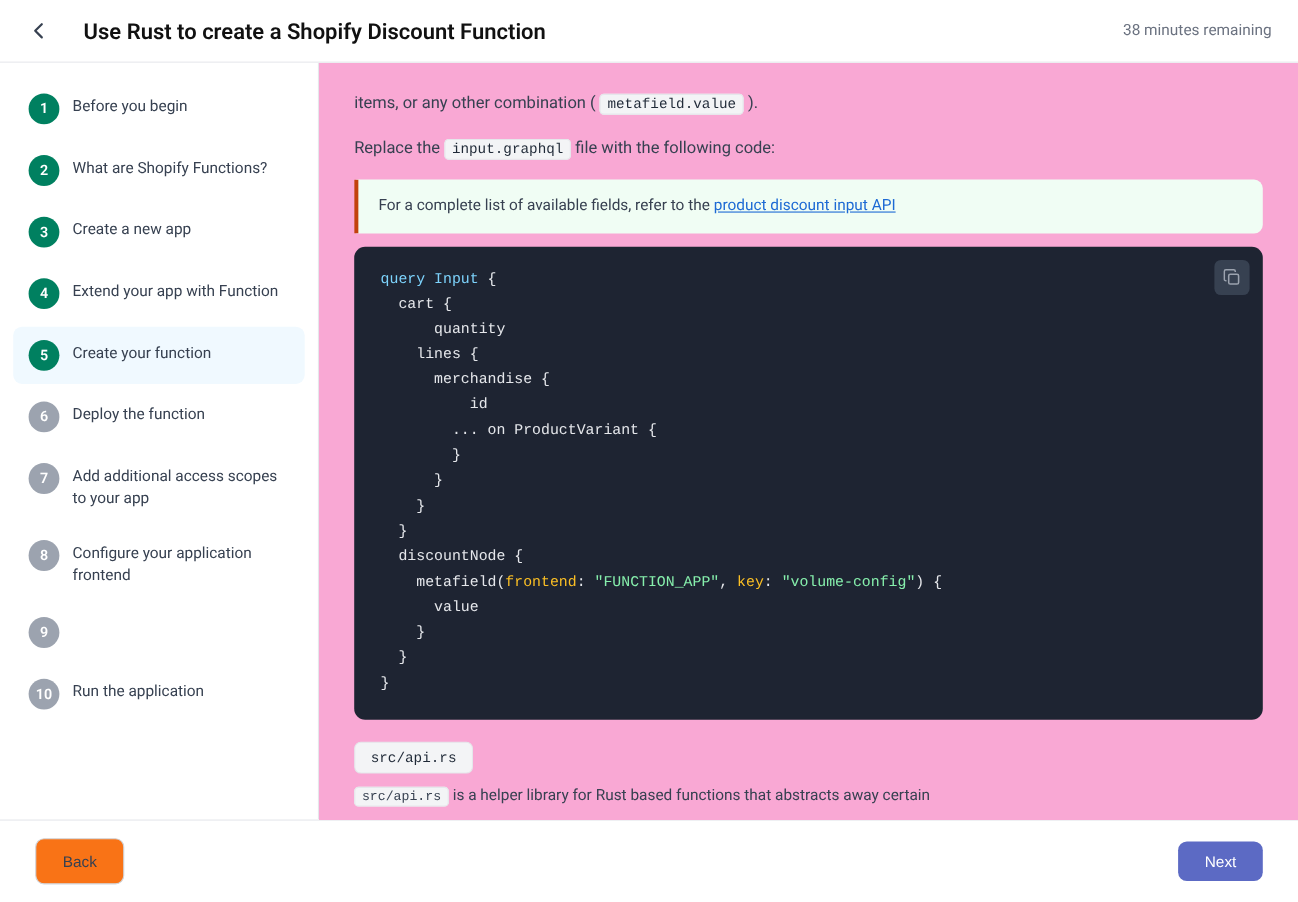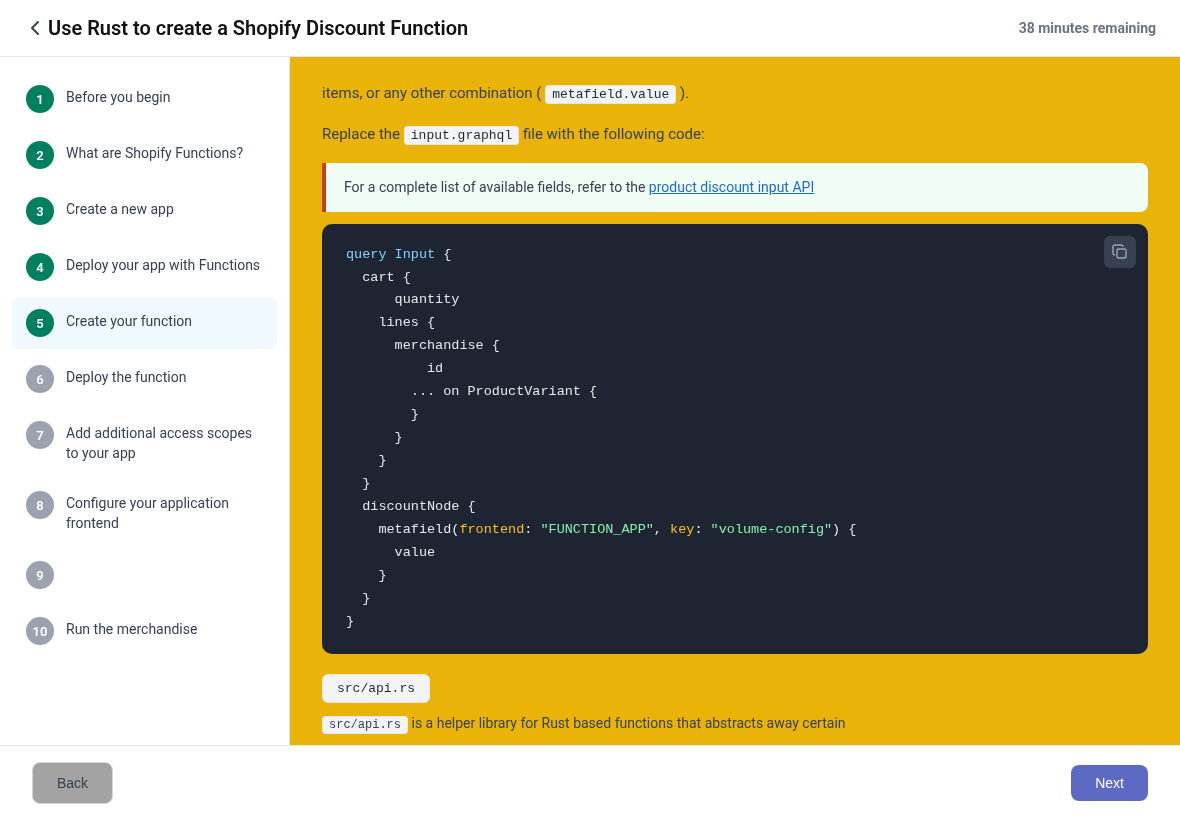--- a/index.html
+++ b/index.html
@@ -20,39 +20,38 @@
       align-items: center;
       justify-content: space-between;
       padding: 16px 24px;
       border-bottom: 1px solid #e5e7eb;
       background: #fff;
       flex-shrink: 0;
     }
     .header-left {
       display: flex;
       align-items: flex-end;
-      gap: 0;
+      gap: 28px;
     }
     .back-arrow {
       width: 24px;
       height: 24px;
       cursor: pointer;
       display: flex;
       align-items: center;
       justify-content: center;
     }
     .header-title {
       font-size: 20px;
       font-weight: 600;
       color: #111;
     }
     .timer {
       font-size: 14px;
       color: #6b7280;
-      font-weight: bold;
     }
 
     
     .main-layout {
       display: flex;
       flex: 1;
       overflow: hidden;
     }
 
     
@@ -100,21 +99,21 @@
       color: #374151;
       line-height: 1.4;
       padding-top: 3px;
     }
 
     
     .content {
       flex: 1;
       overflow-y: auto;
       padding: 24px 32px;
-      background: #eab308;
+      background: #f9a8d4;
     }
 
     .content-text {
       font-size: 15px;
       line-height: 1.6;
       color: #374151;
       margin-bottom: 16px;
     }
     .content-text .inline-code {
       background: #f3f4f6;
@@ -180,21 +179,21 @@
     .bottom-nav {
       display: flex;
       align-items: center;
       justify-content: space-between;
       padding: 16px 32px;
       border-top: 1px solid #e5e7eb;
       background: #fff;
       flex-shrink: 0;
     }
     .btn-back {
-      background: #a3a3a3;
+      background: #f97316;
       border: 1.5px solid #d1d5db;
       border-radius: 8px;
       padding: 12px 24px;
       font-size: 14px;
       font-weight: 500;
       cursor: pointer;
       color: #374151;
     }
     .btn-next {
       background: #5c6ac4;
@@ -266,21 +265,21 @@
       <span class="step-label">What are Shopify Functions?</span>
     </div>
 
     <div class="sidebar-item">
       <div class="step-circle completed">3</div>
       <span class="step-label">Create a new app</span>
     </div>
 
     <div class="sidebar-item">
       <div class="step-circle completed">4</div>
-      <span class="step-label">Deploy your app with Functions</span>
+      <span class="step-label">Extend your app with Function</span>
     </div>
 
     <div class="sidebar-item active">
       <div class="step-circle completed">5</div>
       <span class="step-label">Create your function</span>
     </div>
 
     <div class="sidebar-item">
       <div class="step-circle upcoming">6</div>
       <span class="step-label">Deploy the function</span>
@@ -295,21 +294,21 @@
       <div class="step-circle upcoming">8</div>
       <span class="step-label">Configure your application frontend</span>
     </div>
 
     <div class="sidebar-item">
       <div class="step-circle upcoming">9</div>
     </div>
 
     <div class="sidebar-item">
       <div class="step-circle upcoming">10</div>
-      <span class="step-label">Run the merchandise</span>
+      <span class="step-label">Run the application</span>
     </div>
 
   </div>
 
   <div class="content">
 
     <p class="content-text">
       items, or any other combination ( <span class="inline-code">metafield.value</span> ).
     </p>
 

